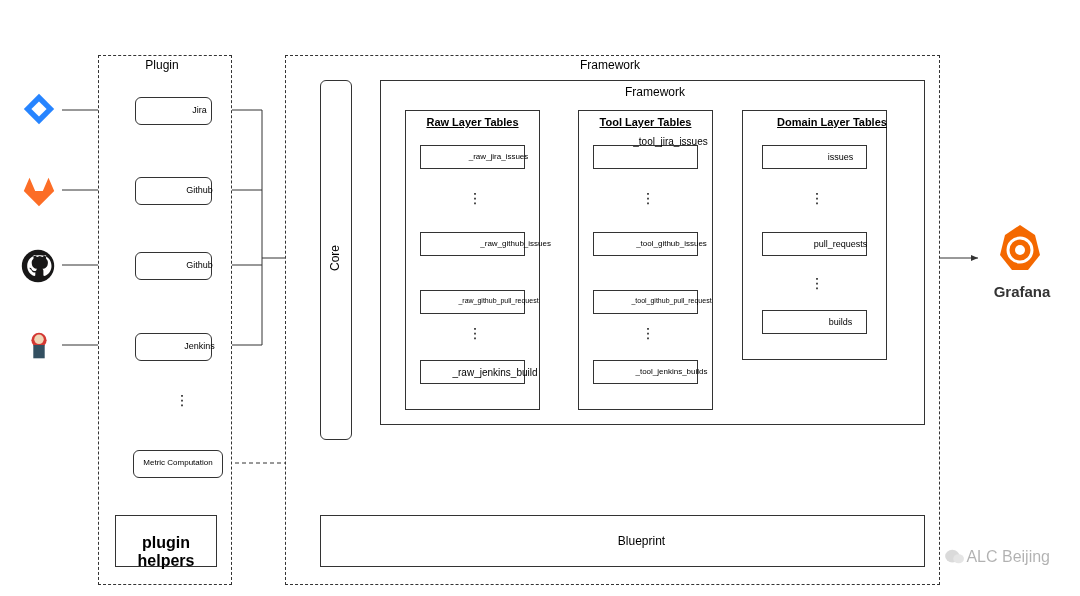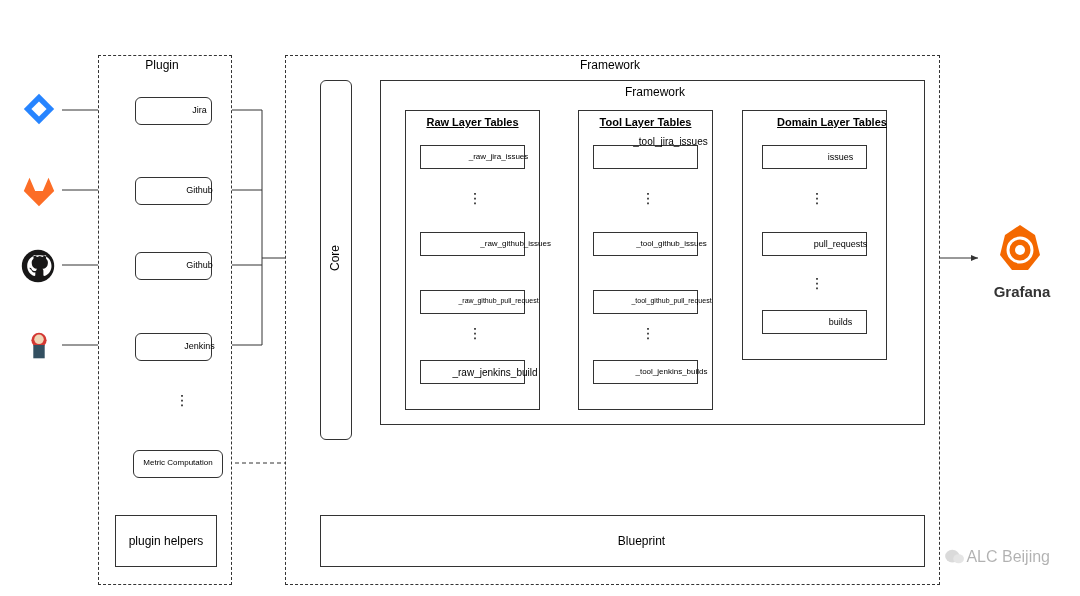--- a/index.html
+++ b/index.html
@@ -92,21 +92,21 @@
 
 <div class="box" style="left:135px; top:333px; width:77px; height:28px;"></div>
 <div class="label small" style="left:135px; top:341px; width:77px;">Jenkins</div>
 
 <div class="dots" style="left:175px; top:392px;">⋮</div>
 
 <div class="box" style="left:133px; top:450px; width:90px; height:28px;"></div>
 <div class="label" style="left:133px; top:458px; width:90px; font-size:8px;">Metric Computation</div>
 
 <div class="box" style="left:115px; top:515px; width:102px; height:52px; border-radius:0;"></div>
-<div class="label" style="left:115px; top:534px; width:102px; font-size:12px;">plugin helpers</div>
+<div class="label" style="left:115px; top:534px; width:102px; font-size:16px;font-weight:bold;">plugin helpers</div>
 
 <div class="box" style="left:320px; top:80px; width:32px; height:360px;"></div>
 <div class="label vlabel" style="left:328px; top:245px; font-size:12px;">Core</div>
 
 <div class="box" style="left:380px; top:80px; width:545px; height:345px; border-radius:0;"></div>
 <div class="label title" style="left:600px; top:85px; width:110px;">Framework</div>
 
 <div class="box" style="left:405px; top:110px; width:135px; height:300px; border-radius:0;"></div>
 <div class="label" style="left:405px; top:116px; width:135px; font-weight:bold; text-decoration:underline; font-size:11px;">Raw Layer Tables</div>
 <div class="doc" style="left:420px; top:145px; width:105px; height:24px;"></div>

